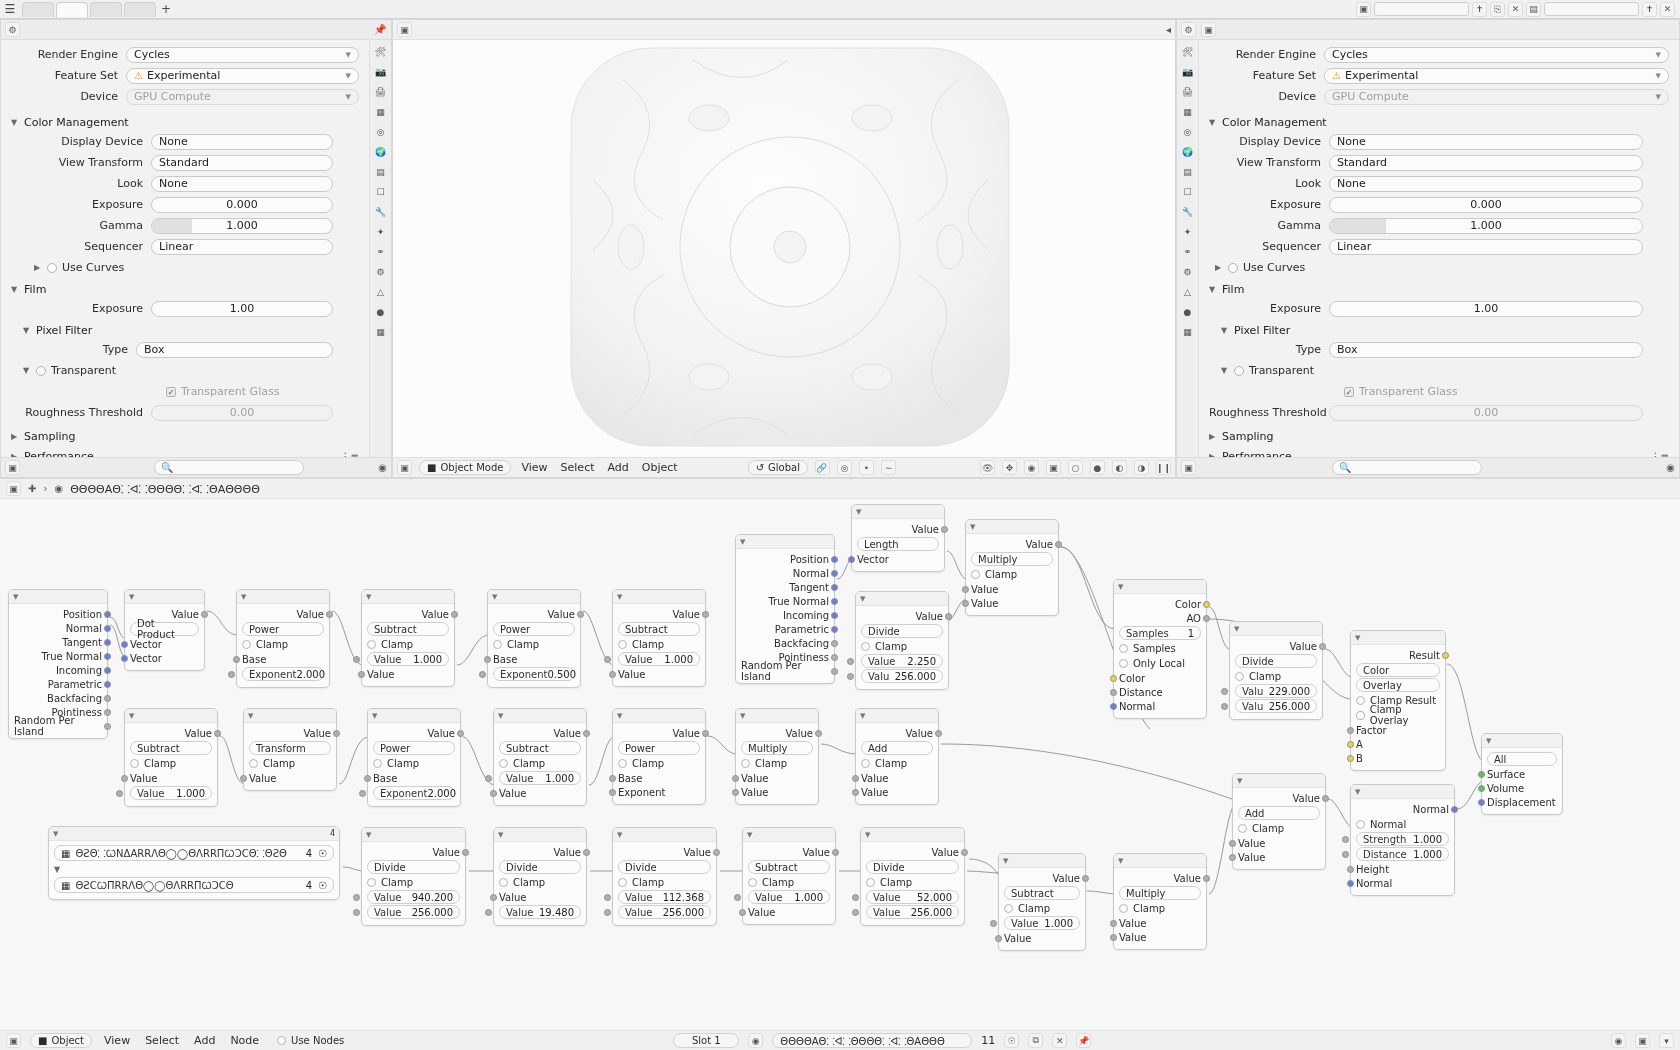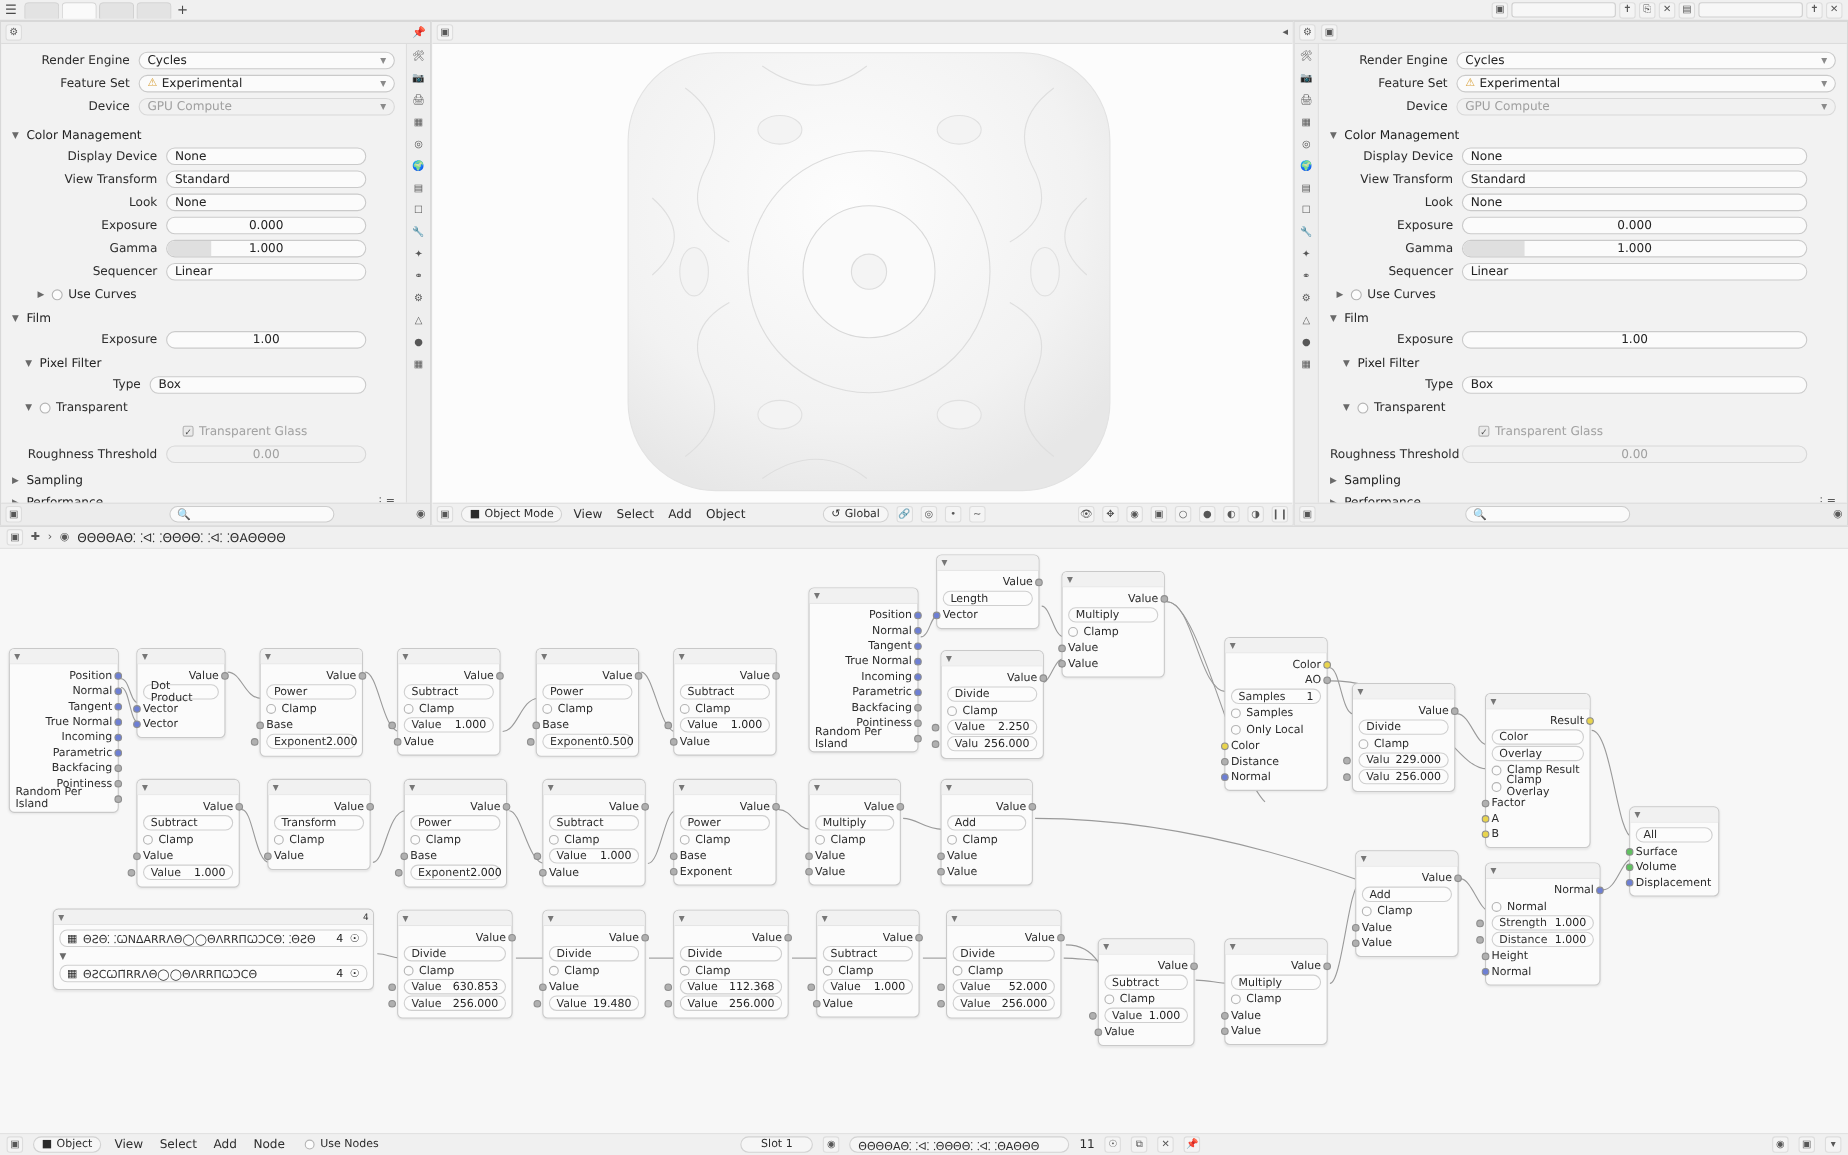--- a/index.html
+++ b/index.html
@@ -1334,21 +1334,21 @@
             </div>
           <div class="nfield center">
               <span>Divide</span>
             </div>
           <div class="ncheck">
               <span class="radio"></span>
               <span>Clamp</span>
             </div>
           <div class="nfield">
               <span class="fl">Value</span>
-              <span class="fv">630.853</span>
+              <span class="fv">940.200</span>
               <span class="sock in gray"></span>
             </div>
           <div class="nfield">
               <span class="fl">Value</span>
               <span class="fv">256.000</span>
               <span class="sock in gray"></span>
             </div>
         </div>
       </div>
 

